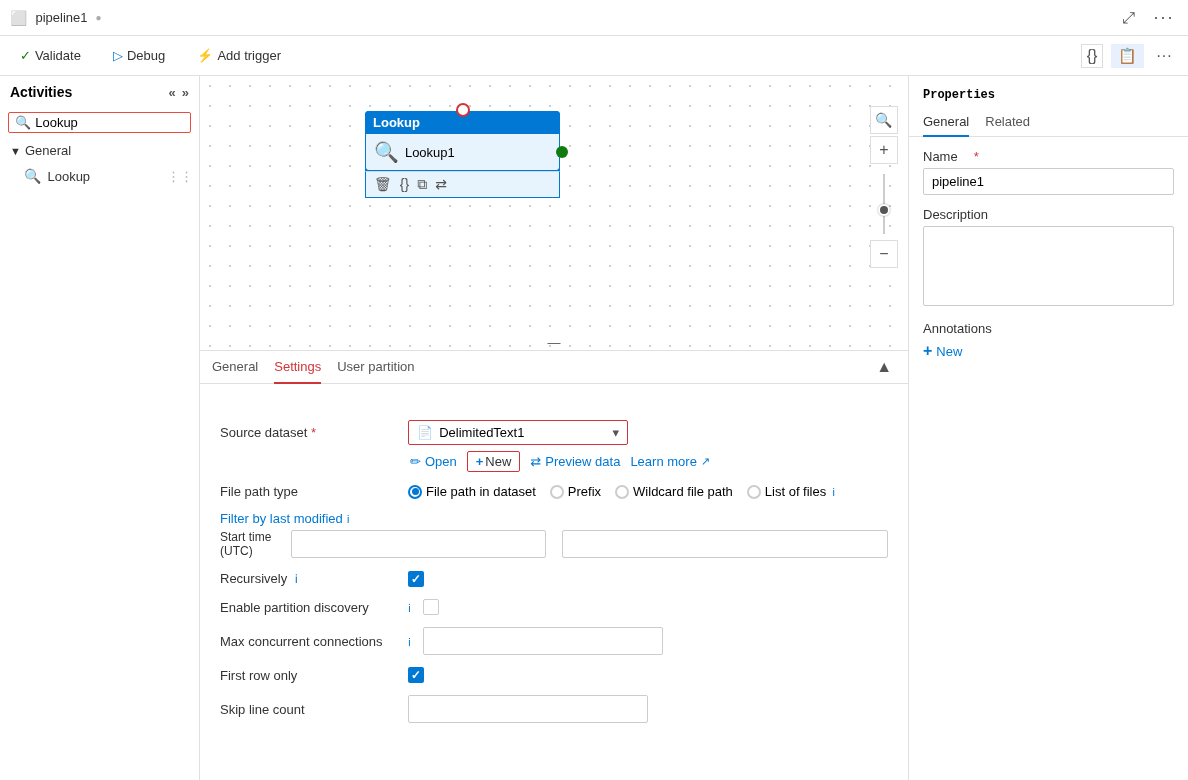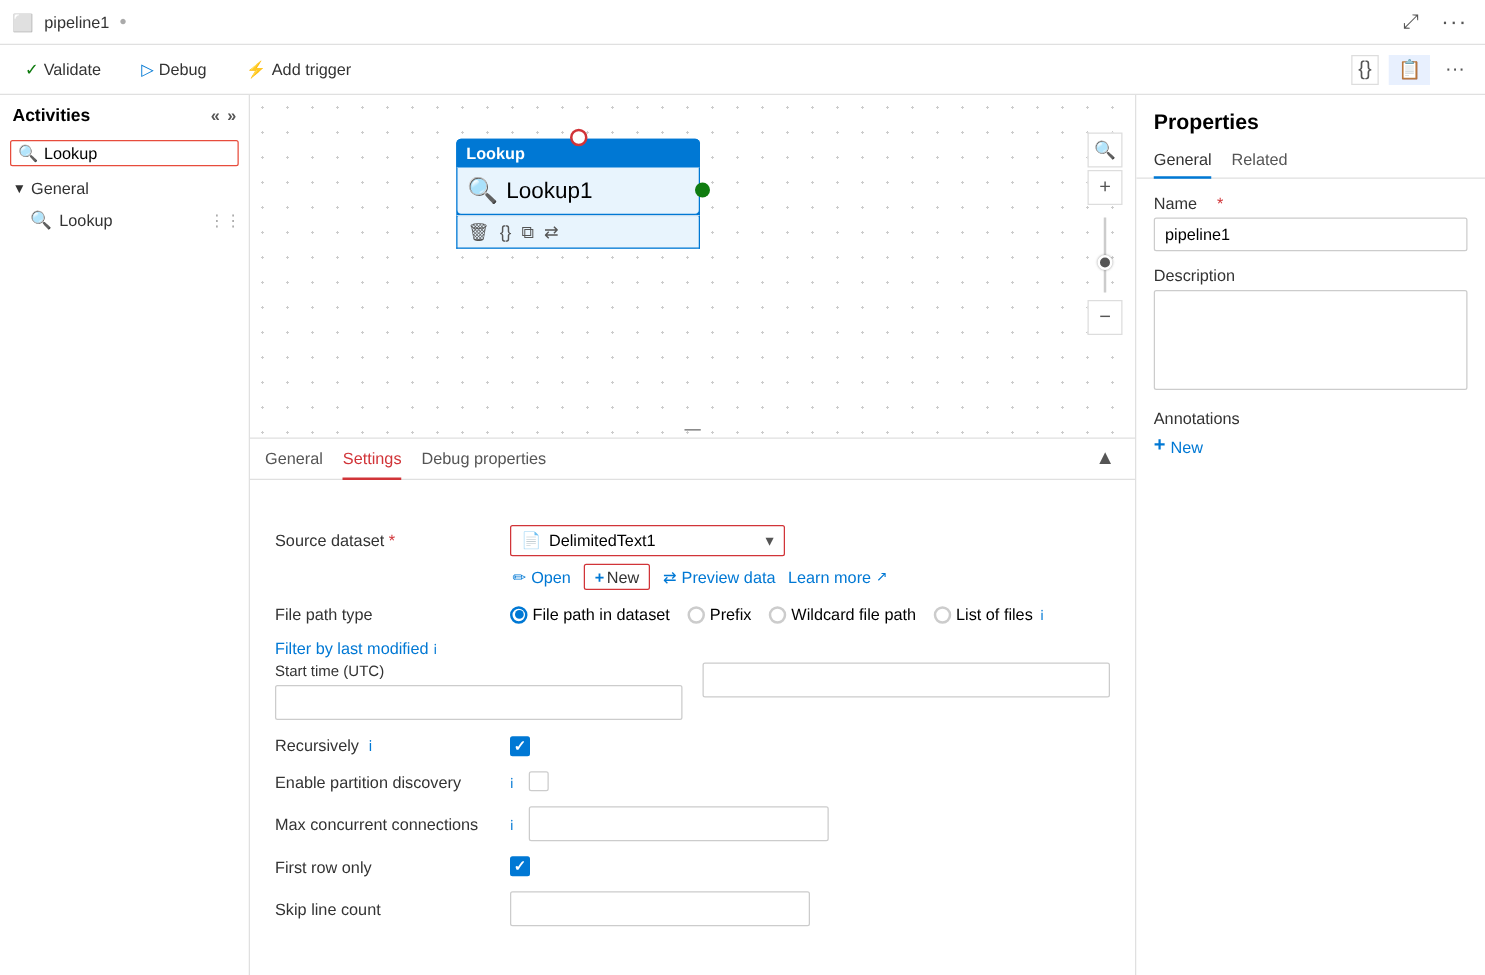--- a/index.html
+++ b/index.html
@@ -125,21 +125,21 @@
     }
     .node-body {
       background: #e8f4fd;
       padding: 6px 8px;
       display: flex; align-items: center; gap: 6px;
       border-radius: 0 0 4px 4px;
       border: 1px solid #0078d4;
       border-top: none;
     }
     .node-icon { color: #0078d4; font-size: 20px; }
-    .node-label { font-size: 18px; font-weight: 500; }
+    .node-label { font-size: 13px; font-weight: 500; }
     .node-actions {
       display: flex; gap: 8px;
       padding: 4px 8px;
       background: #e8f4fd;
       border: 1px solid #0078d4;
       border-top: 1px solid #c5dcef;
     }
     .node-action-icon { color: #555; font-size: 14px; cursor: pointer; }
 
     
@@ -313,21 +313,21 @@
       font-size: 13px; color: #0078d4; font-weight: 500;
       margin-bottom: 4px;
       display: flex; align-items: center; gap: 4px;
     }
 
     
     .date-row {
       display: flex; gap: 16px; margin-bottom: 12px;
       padding-left: 0;
     }
-    .date-field { display: flex; flex-direction: column; gap: 4px; flex: 1; }
+    .date-field { display: flex; gap: 4px; flex: 1; }
     .date-field-label { font-size: 12px; color: #333; }
     .date-input {
       border: 1px solid #ccc;
       padding: 4px 8px;
       border-radius: 2px;
       height: 28px;
       width: 100%;
       background: #fff;
     }
 
@@ -366,22 +366,23 @@
     .properties-panel {
       width: 280px;
       border-left: 1px solid #e0e0e0;
       background: #fff;
       display: flex;
       flex-direction: column;
       overflow: hidden;
     }
     .properties-header {
       padding: 12px 14px 6px;
-      font-size: 17px;
+      font-size: 12px;
       font-weight: 600;
+      font-family: Liberation Mono, monospace;
     }
     .properties-tabs {
       display: flex;
       border-bottom: 1px solid #e0e0e0;
       padding: 0 14px;
       gap: 16px;
     }
     .prop-tab {
       padding: 6px 0;
       cursor: pointer;
@@ -529,21 +530,21 @@
         </div>
 
         <div style="position:absolute; bottom:0; left:50%; transform:translateX(-50%); cursor:pointer; color:#555;">—</div>
       </div>
     </div>
 
     <div class="bottom-panel">
       <div class="panel-tabs">
         <div class="panel-tab">General</div>
         <div class="panel-tab active">Settings</div>
-        <div class="panel-tab">Debug properties</div>
+        <div class="panel-tab">User partition</div>
         <span class="panel-collapse">▲</span>
       </div>
 
       <div class="panel-content">
 
         <div class="source-dataset-row">
           <div class="source-dataset-inner">
             <span class="form-label">
               Source dataset <span class="required">*</span>
             </span>

